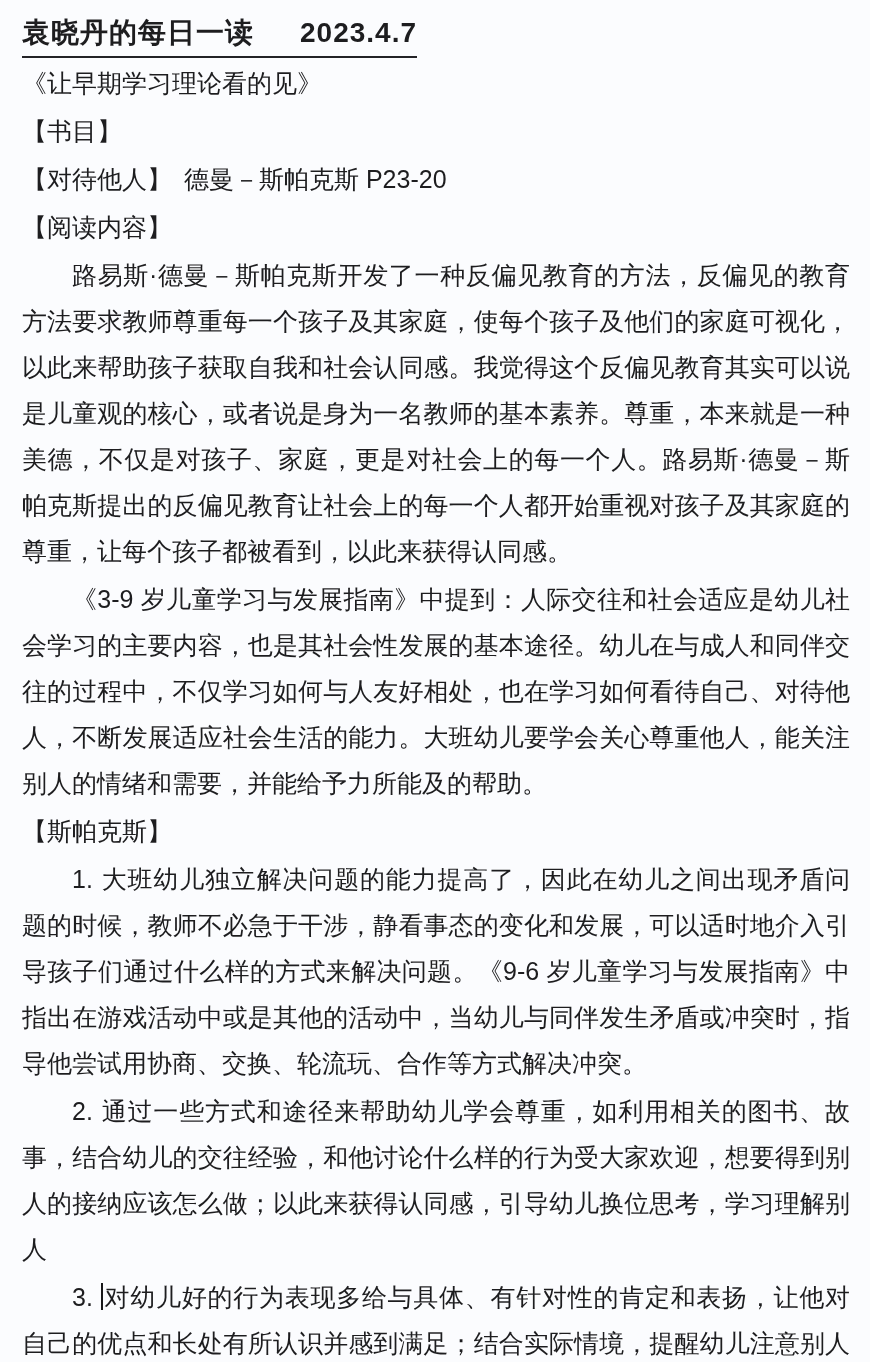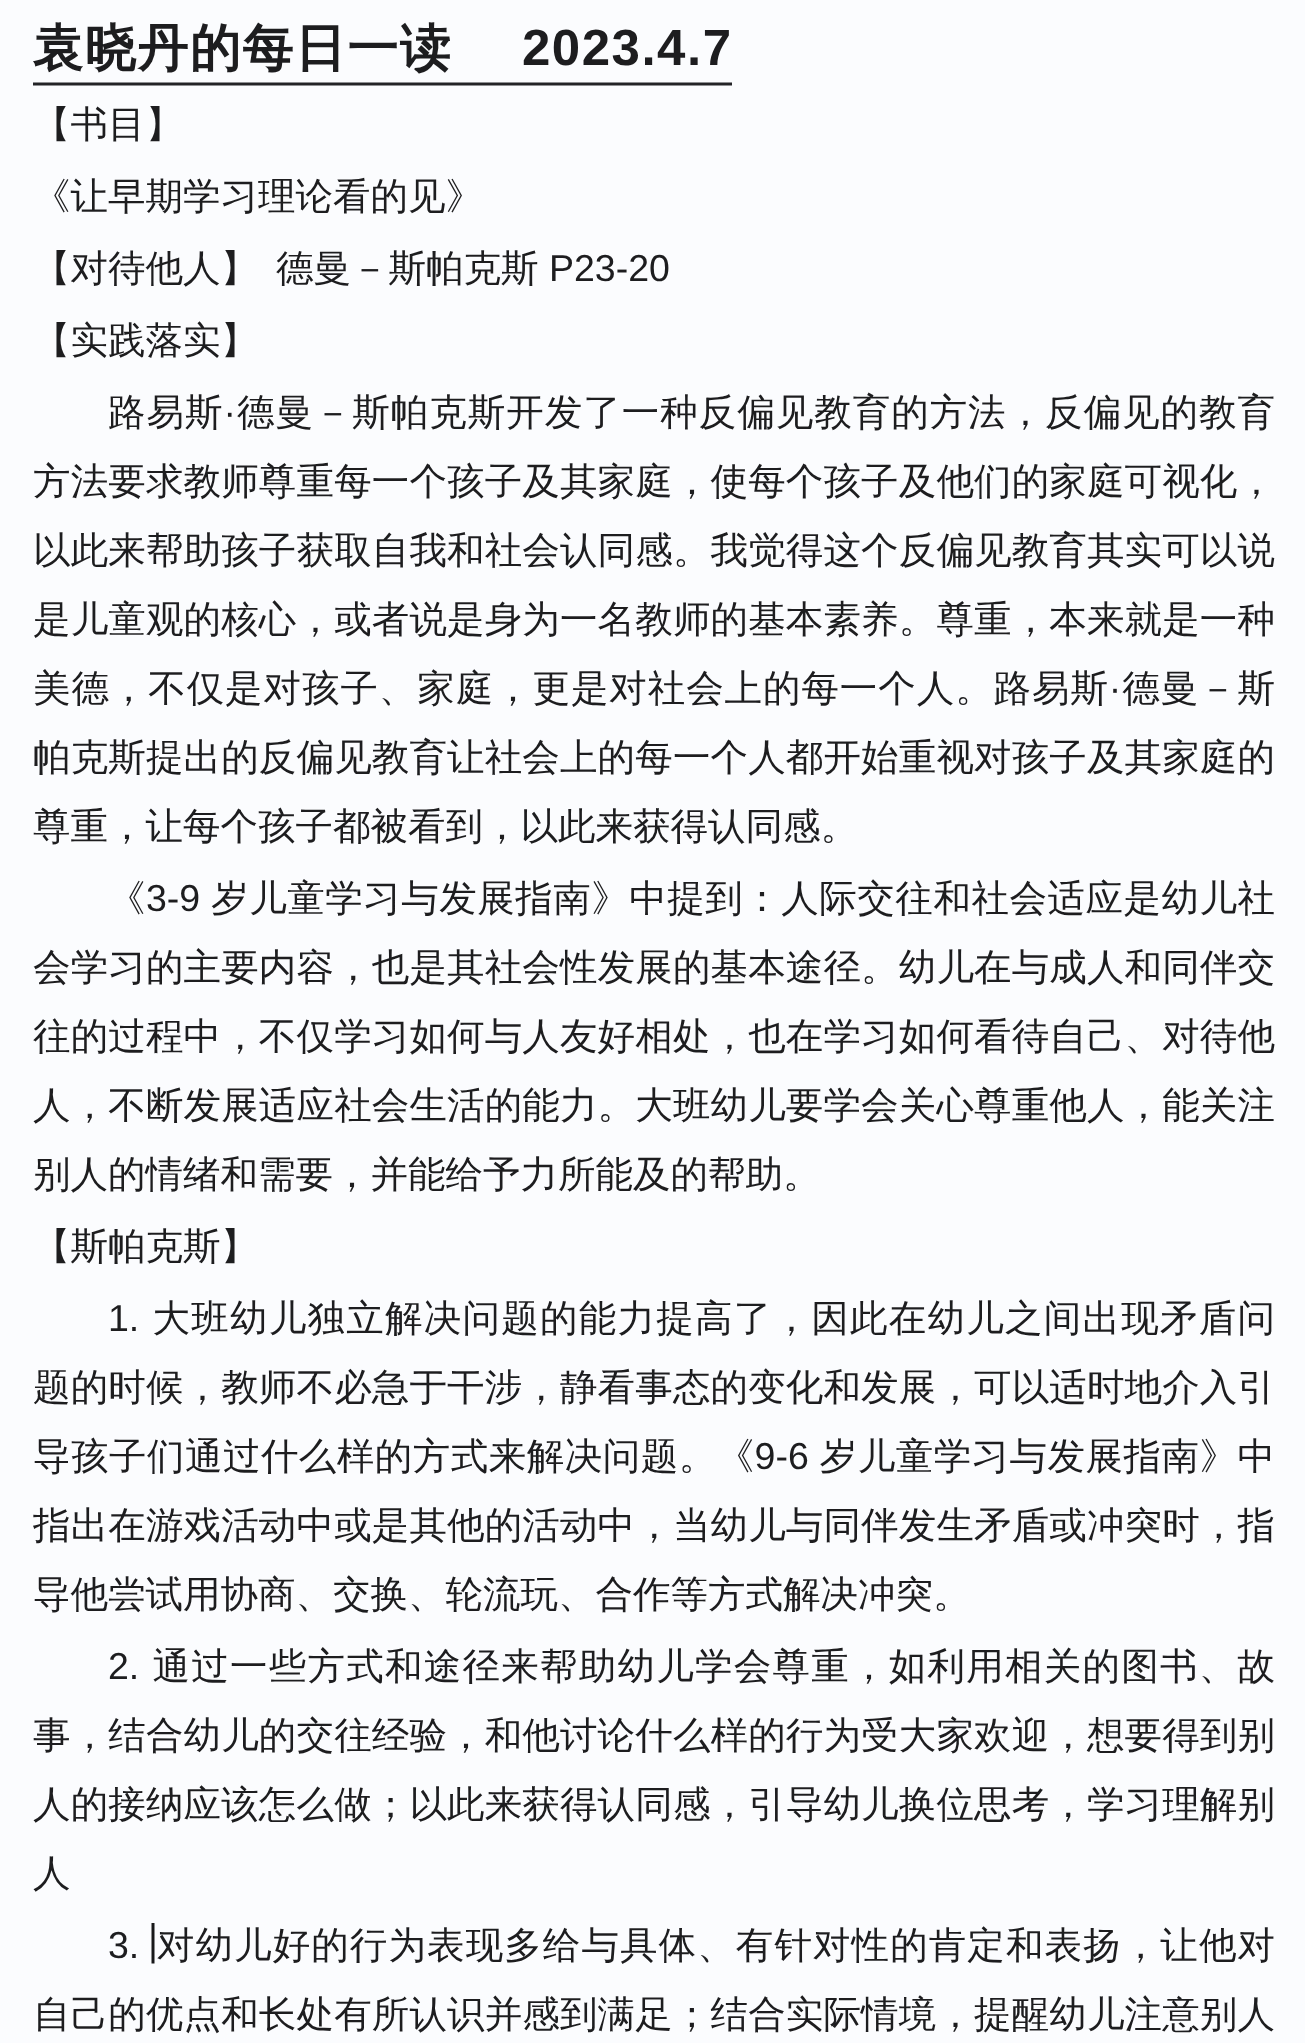--- a/index.html
+++ b/index.html
@@ -22,21 +22,21 @@
     color: #1d1d1f;
   }
   .title-row {
     margin-bottom: 2px;
   }
   .title-underline {
     display: inline-block;
     border-bottom: 2px solid #232327;
     padding-bottom: 1px;
     font-weight: bold;
-    font-size: 34px;
+    font-size: 28px;
     line-height: 44px;
     letter-spacing: 1px;
   }
   .title-date {
     display: inline-block;
     margin-left: 46px;
     font-weight: bold;
   }
   .heading {
     font-size: 25px;
@@ -67,29 +67,29 @@
 </style>
 </head>
 <body>
 
 <div class="page doc-text">
 
   <div class="title-row">
     <span class="title-underline"><span>袁晓丹的每日一读</span><span class="title-date">2023.4.7</span></span>
   </div>
 
+  <div class="heading">《让早期学习理论看的见》</div>
+
   <div class="heading">【书目】</div>
-
-  <div class="heading">《让早期学习理论看的见》</div>
 
   <div class="heading">
     <span>【对待他人】</span><span class="inline-heading-value">德曼－斯帕克斯 P23-20</span>
   </div>
 
-  <div class="heading">【实践落实】</div>
+  <div class="heading">【阅读内容】</div>
 
   <p class="body-para">路易斯·德曼－斯帕克斯开发了一种反偏见教育的方法，反偏见的教育方法要求教师尊重每一个孩子及其家庭，使每个孩子及他们的家庭可视化，以此来帮助孩子获取自我和社会认同感。我觉得这个反偏见教育其实可以说是儿童观的核心，或者说是身为一名教师的基本素养。尊重，本来就是一种美德，不仅是对孩子、家庭，更是对社会上的每一个人。路易斯·德曼－斯帕克斯提出的反偏见教育让社会上的每一个人都开始重视对孩子及其家庭的尊重，让每个孩子都被看到，以此来获得认同感。</p>
 
   <p class="body-para">《3-9 岁儿童学习与发展指南》中提到：人际交往和社会适应是幼儿社会学习的主要内容，也是其社会性发展的基本途径。幼儿在与成人和同伴交往的过程中，不仅学习如何与人友好相处，也在学习如何看待自己、对待他人，不断发展适应社会生活的能力。大班幼儿要学会关心尊重他人，能关注别人的情绪和需要，并能给予力所能及的帮助。</p>
 
   <div class="heading">【斯帕克斯】</div>
 
   <p class="body-para"><span class="num">1.</span><span>大班幼儿独立解决问题的能力提高了，因此在幼儿之间出现矛盾问题的时候，教师不必急于干涉，静看事态的变化和发展，可以适时地介入引导孩子们通过什么样的方式来解决问题。《9-6 岁儿童学习与发展指南》中指出在游戏活动中或是其他的活动中，当幼儿与同伴发生矛盾或冲突时，指导他尝试用协商、交换、轮流玩、合作等方式解决冲突。</span></p>
 
   <p class="body-para"><span class="num">2.</span><span>通过一些方式和途径来帮助幼儿学会尊重，如利用相关的图书、故事，结合幼儿的交往经验，和他讨论什么样的行为受大家欢迎，想要得到别人的接纳应该怎么做；以此来获得认同感，引导幼儿换位思考，学习理解别人</span></p>

